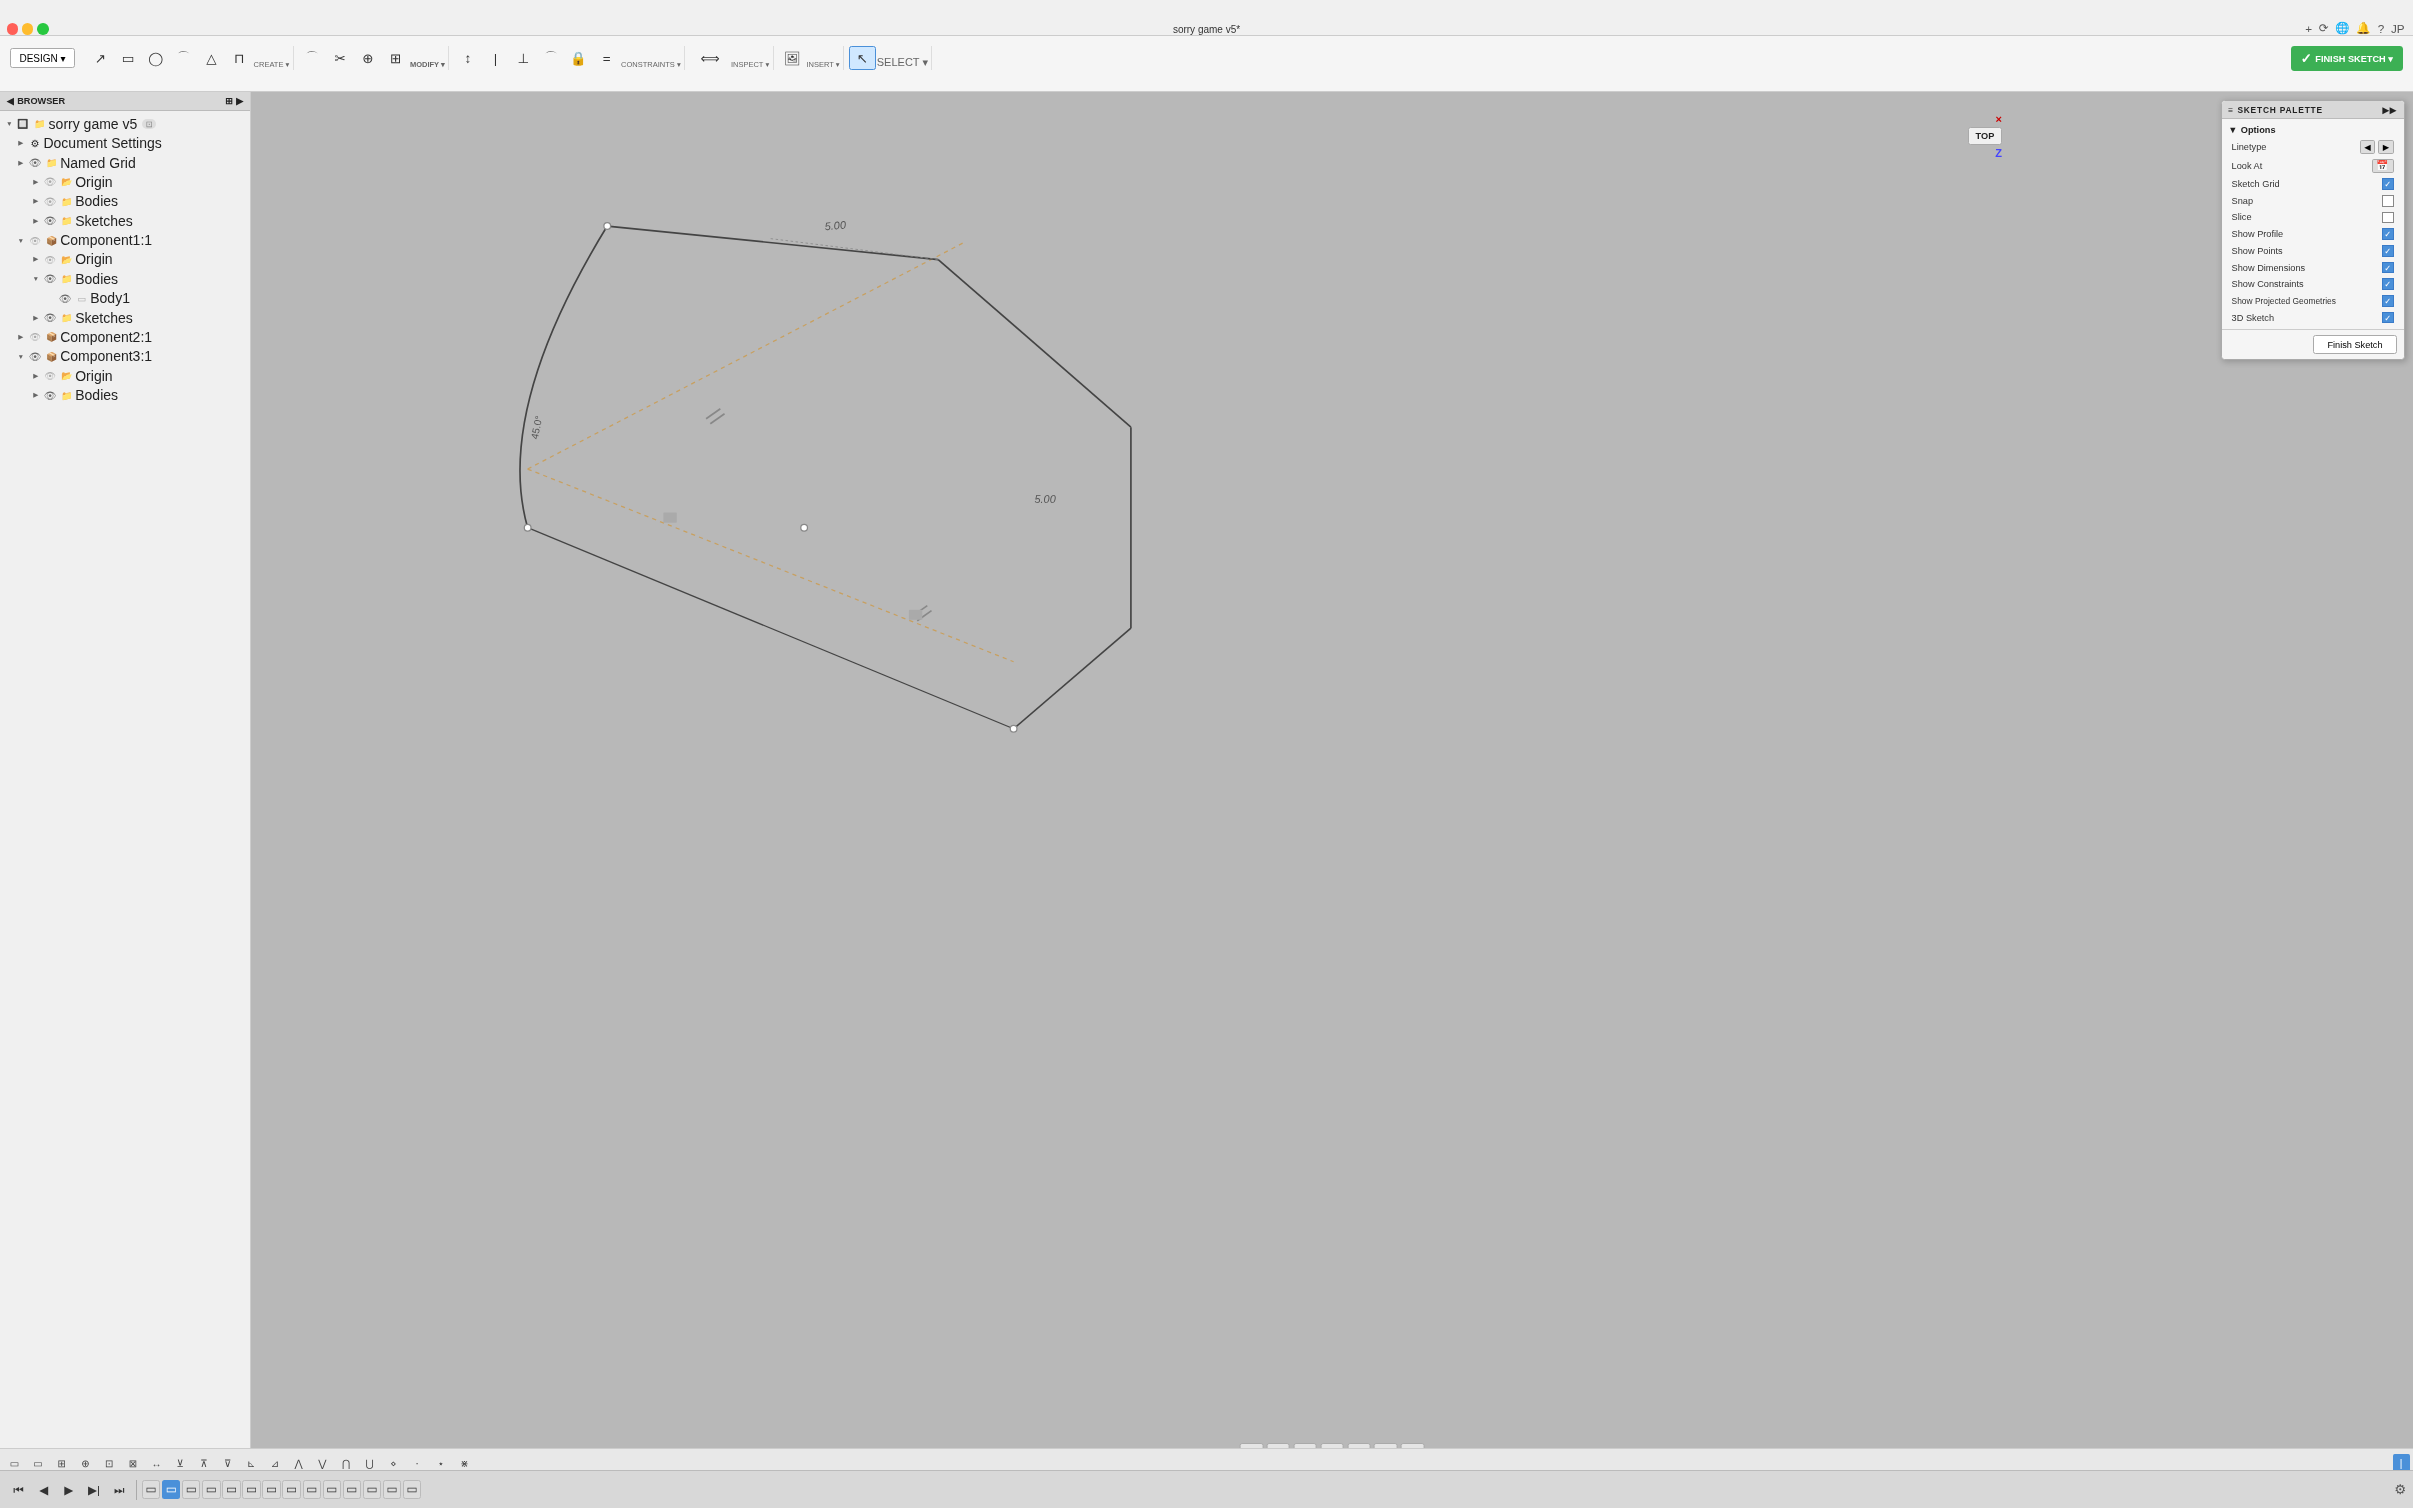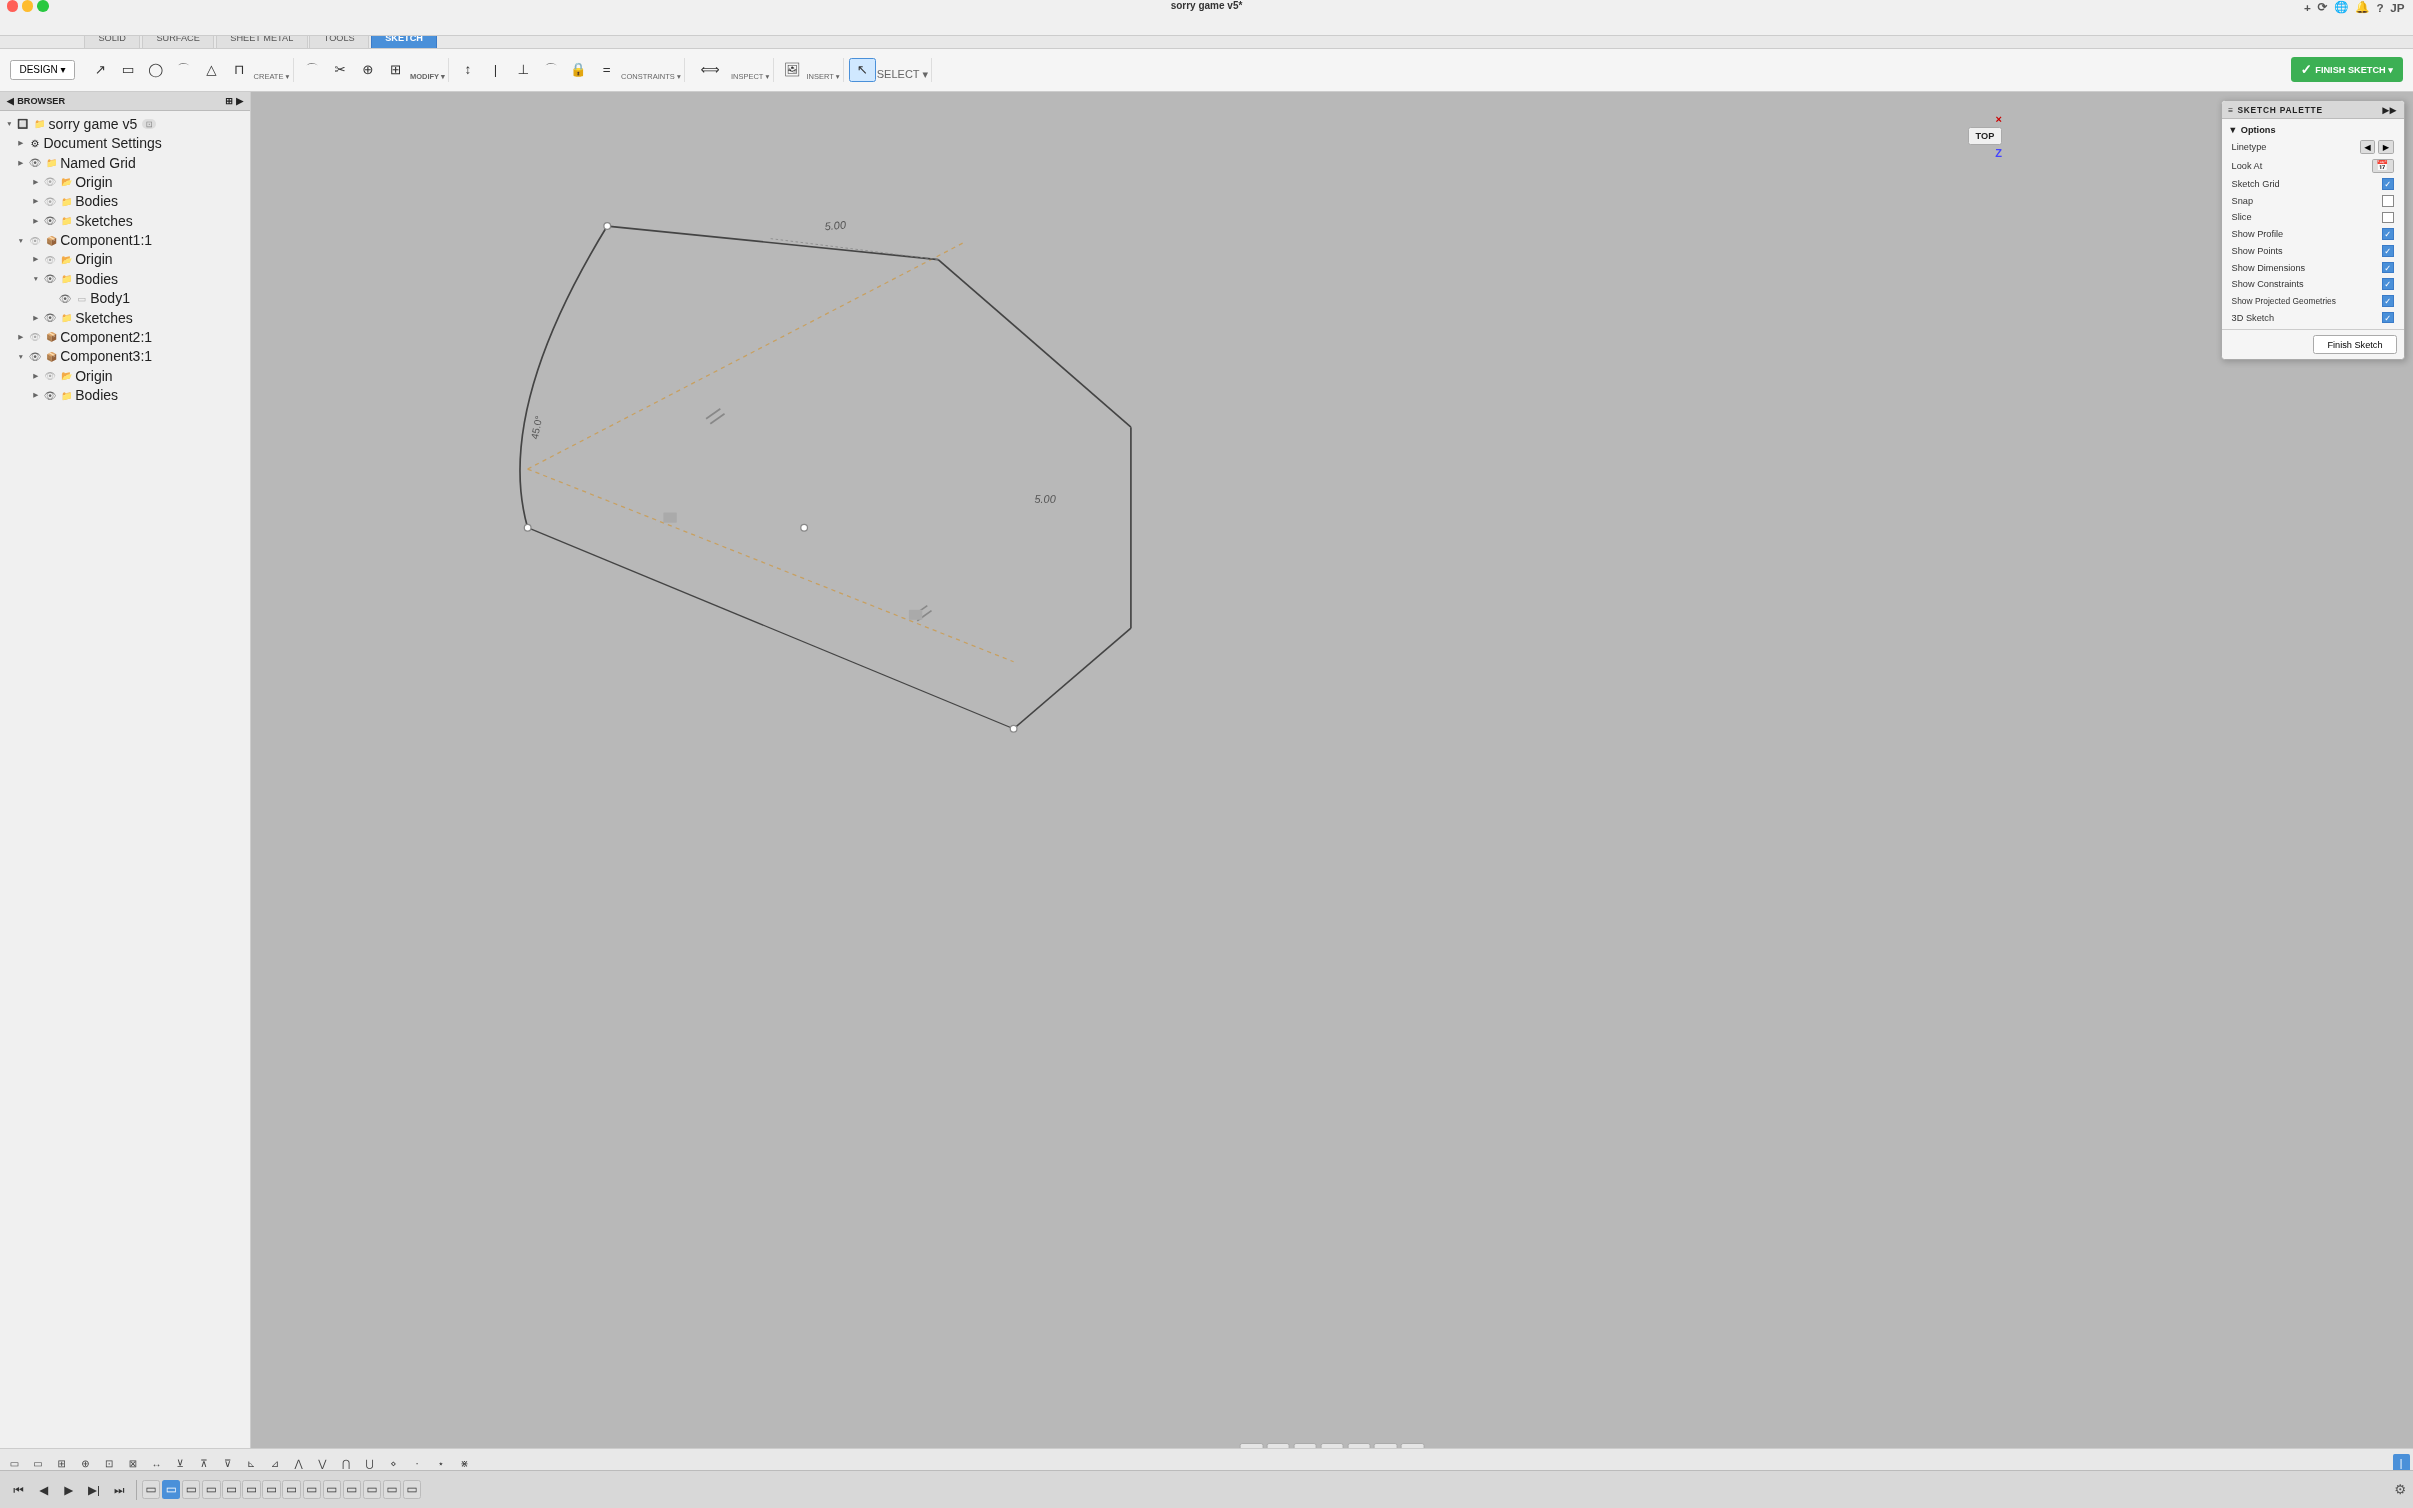--- a/index.html
+++ b/index.html
@@ -14,24 +14,23 @@
     }
 
     
     #title-bar {
       position: absolute;
       top: 0; left: 0; right: 0;
       height: 36px;
       background: #f0f0f0;
       border-bottom: 0.8px solid #ccc;
       display: flex;
-      align-items: flex-start;
+      align-items: flex-end;
       justify-content: center;
       z-index: 100;
-      font-weight: bold;
     }
     #title-bar .window-controls {
       position: absolute;
       left: 6.7px;
       display: flex;
       gap: 3.4px;
       align-items: center;
     }
     .win-btn {
       width: 11.7px; height: 11.7px;
@@ -376,27 +375,20 @@
     <span class="title-icon">⟳</span>
     <span class="title-icon">🌐</span>
     <span class="title-icon">🔔</span>
     <span class="title-icon">?</span>
     <span class="title-icon">JP</span>
   </div>
 </div>
 
 <div id="toolbar" style="top:25px; height:67px; display:flex; flex-direction:column;">
 
-  <div style="display:flex; align-items:flex-end; padding-left:84px; background:#e8e8e8; border-bottom:0.8px solid #ccc; height:23.5px;">
-    <button class="tab">SOLID</button>
-    <button class="tab">SURFACE</button>
-    <button class="tab">SHEET METAL</button>
-    <button class="tab">TOOLS</button>
-    <button class="tab sketch-tab">SKETCH</button>
-  </div>
 
   <div style="display:flex; align-items:center; flex:1; background:#f5f5f5; padding:0 3.4px; gap:1.7px;">
     <button class="design-btn">DESIGN ▾</button>
 
     <div style="display:flex; align-items:center; gap:0.8px; padding: 0 3.4px; border-right:0.8px solid #ddd;">
       <button class="tool-btn">↗</button>
       <button class="tool-btn">▭</button>
       <button class="tool-btn">◯</button>
       <button class="tool-btn">⌒</button>
       <button class="tool-btn">△</button>

